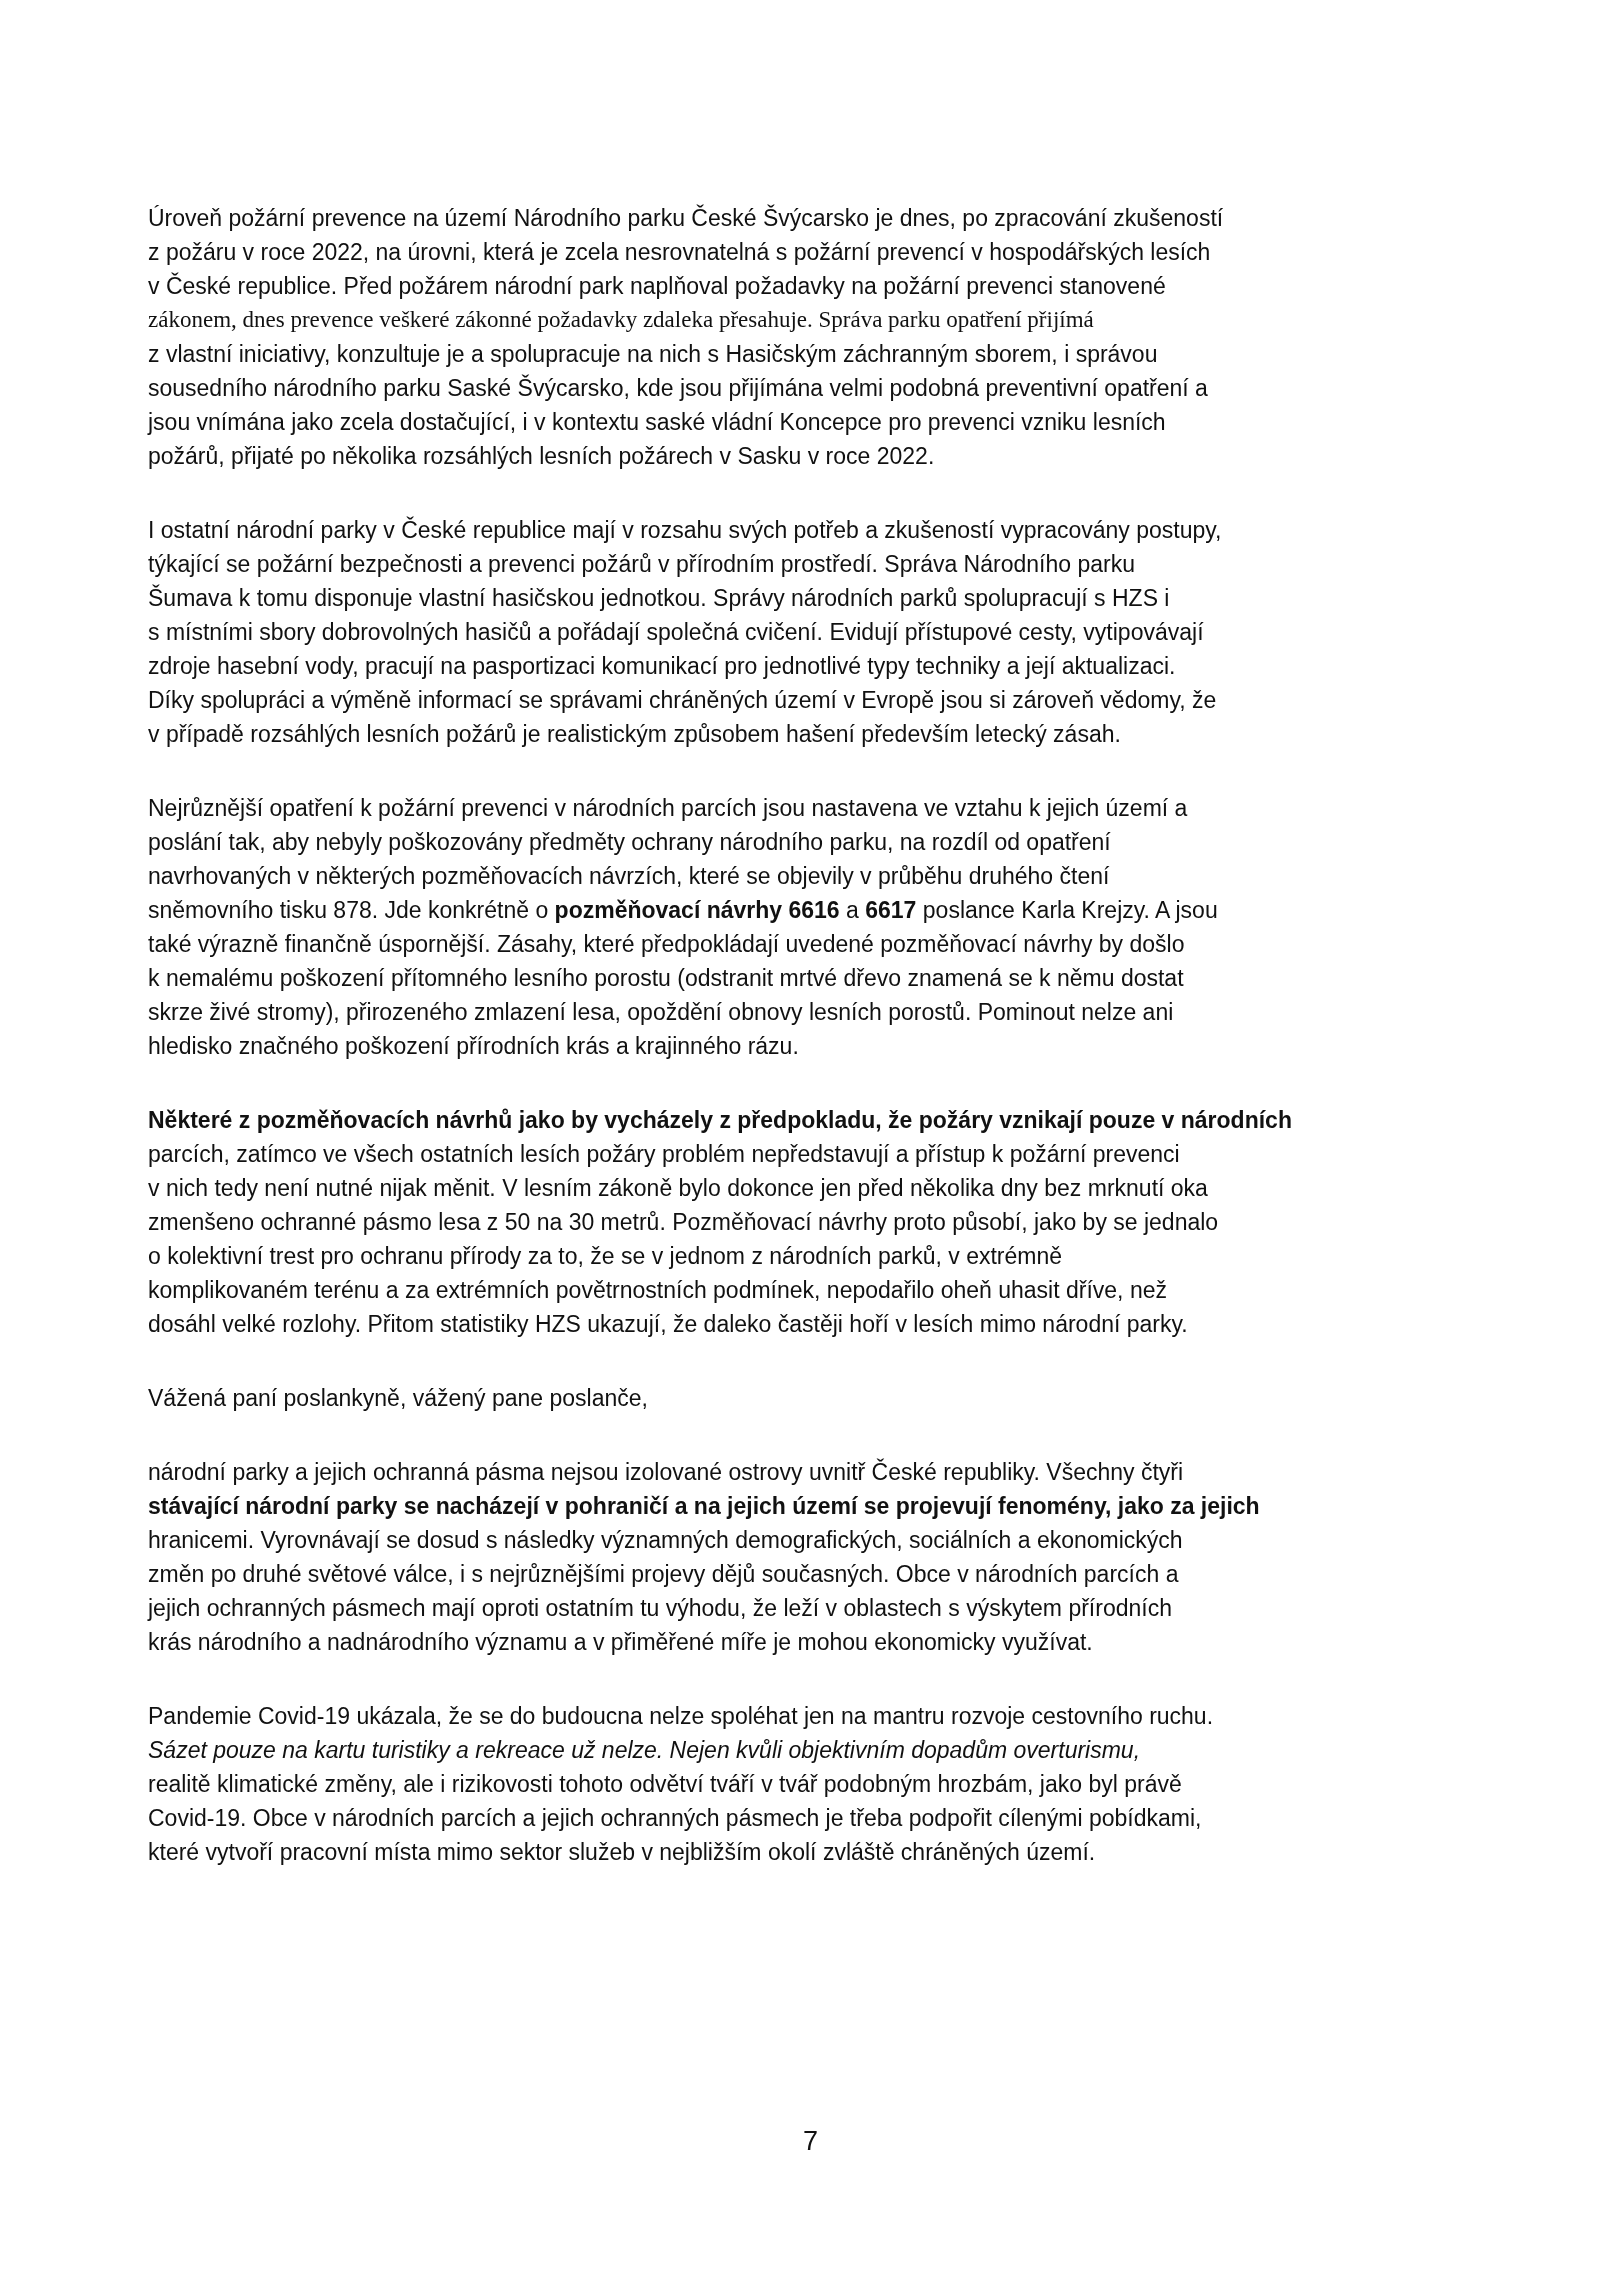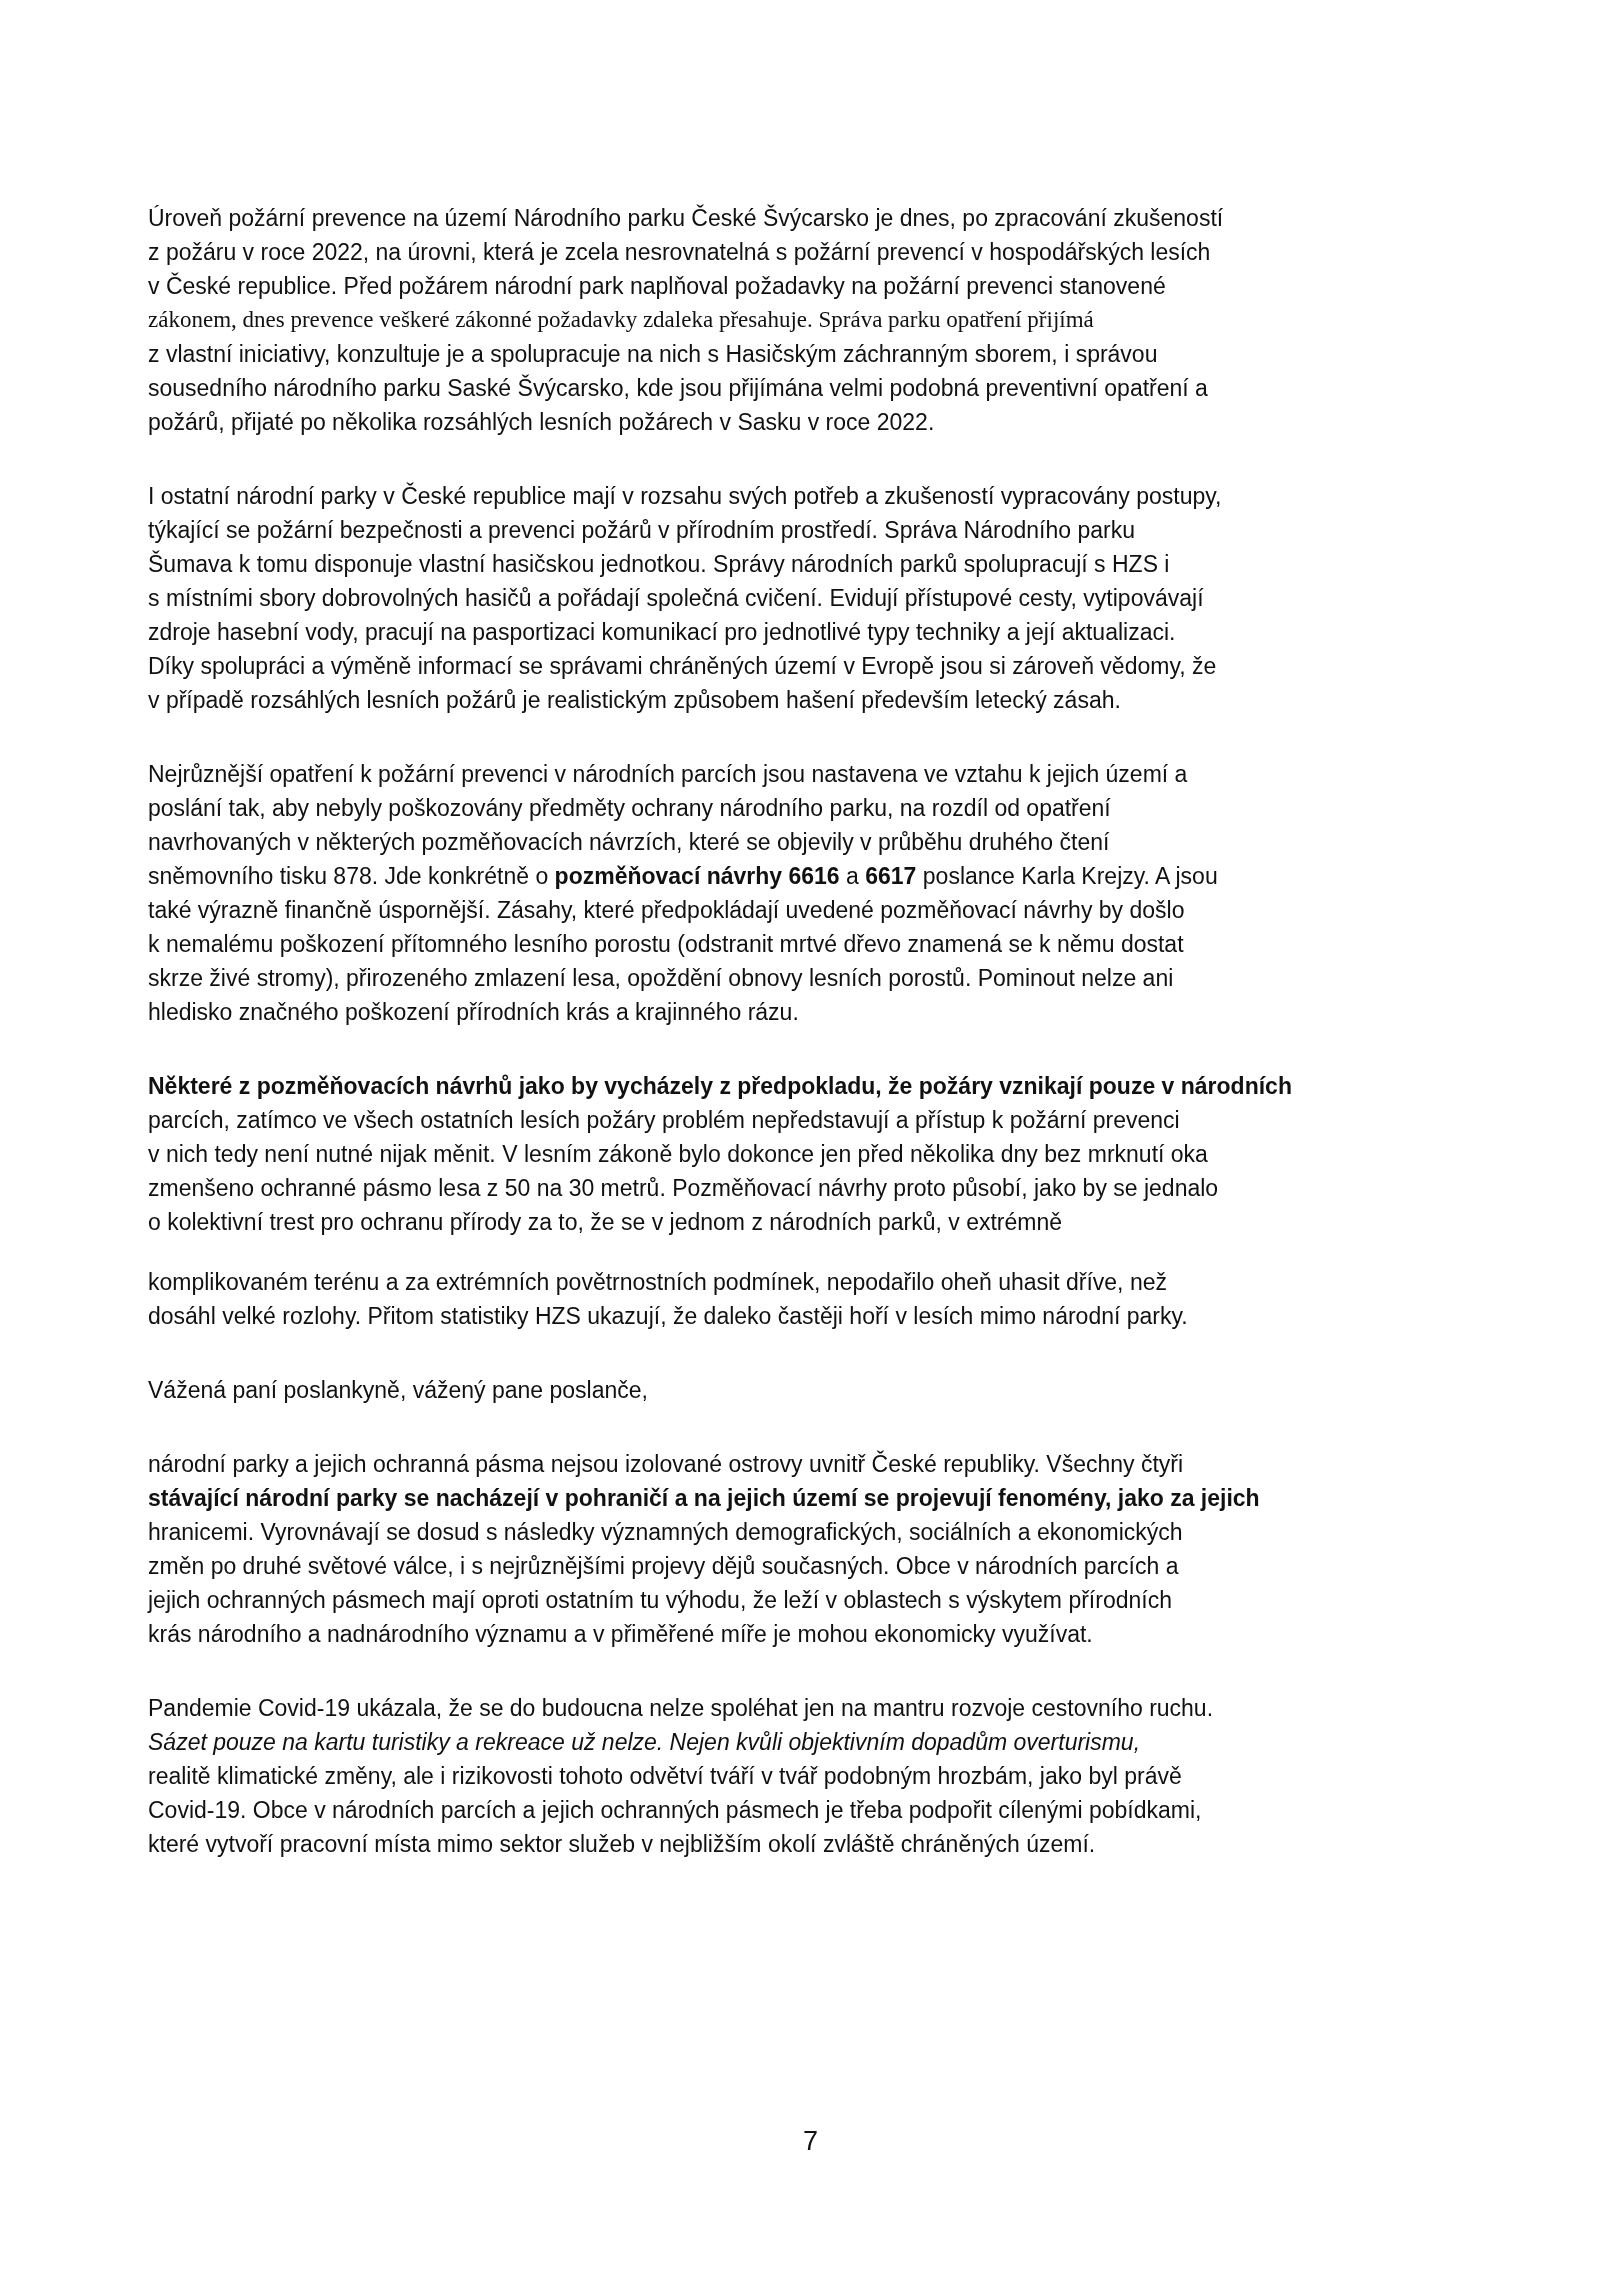--- a/index.html
+++ b/index.html
@@ -29,20 +29,21 @@
 
 <div class="page">
   <div class="content" id="content">
       <p class="para">
         <span class="line" style="display: block;">Úroveň požární prevence na území Národního parku České Švýcarsko je dnes, po zpracování zkušeností</span>
         <span class="line" style="display: block;">z požáru v roce 2022, na úrovni, která je zcela nesrovnatelná s požární prevencí v hospodářských lesích</span>
         <span class="line" style="display: block;">v České republice. Před požárem národní park naplňoval požadavky na požární prevenci stanovené</span>
         <span class="line" style="display: block; font-family: Liberation Serif, serif;">zákonem, dnes prevence veškeré zákonné požadavky zdaleka přesahuje. Správa parku opatření přijímá</span>
         <span class="line" style="display: block;">z vlastní iniciativy, konzultuje je a spolupracuje na nich s Hasičským záchranným sborem, i správou</span>
         <span class="line" style="display: block;">sousedního národního parku Saské Švýcarsko, kde jsou přijímána velmi podobná preventivní opatření a</span>
+        <span class="line" style="display: block;">jsou vnímána jako zcela dostačující, i v kontextu saské vládní Koncepce pro prevenci vzniku lesních</span>
         <span class="line" style="display: block;">požárů, přijaté po několika rozsáhlých lesních požárech v Sasku v roce 2022.</span>
       </p>
       <p class="para">
         <span class="line" style="display: block;">I ostatní národní parky v České republice mají v rozsahu svých potřeb a zkušeností vypracovány postupy,</span>
         <span class="line" style="display: block;">týkající se požární bezpečnosti a prevenci požárů v přírodním prostředí. Správa Národního parku</span>
         <span class="line" style="display: block;">Šumava k tomu disponuje vlastní hasičskou jednotkou. Správy národních parků spolupracují s HZS i</span>
         <span class="line" style="display: block;">s místními sbory dobrovolných hasičů a pořádají společná cvičení. Evidují přístupové cesty, vytipovávají</span>
         <span class="line" style="display: block;">zdroje hasební vody, pracují na pasportizaci komunikací pro jednotlivé typy techniky a její aktualizaci.</span>
         <span class="line" style="display: block;">Díky spolupráci a výměně informací se správami chráněných území v Evropě jsou si zároveň vědomy, že</span>
         <span class="line" style="display: block;">v případě rozsáhlých lesních požárů je realistickým způsobem hašení především letecký zásah.</span>
@@ -56,21 +57,21 @@
         <span class="line" style="display: block;">k nemalému poškození přítomného lesního porostu (odstranit mrtvé dřevo znamená se k němu dostat</span>
         <span class="line" style="display: block;">skrze živé stromy), přirozeného zmlazení lesa, opoždění obnovy lesních porostů. Pominout nelze ani</span>
         <span class="line" style="display: block;">hledisko značného poškození přírodních krás a krajinného rázu.</span>
       </p>
       <p class="para">
         <span class="line" style="display: block; font-weight: bold;">Některé z pozměňovacích návrhů jako by vycházely z předpokladu, že požáry vznikají pouze v národních</span>
         <span class="line" style="display: block;">parcích, zatímco ve všech ostatních lesích požáry problém nepředstavují a přístup k požární prevenci</span>
         <span class="line" style="display: block;">v nich tedy není nutné nijak měnit. V lesním zákoně bylo dokonce jen před několika dny bez mrknutí oka</span>
         <span class="line" style="display: block;">zmenšeno ochranné pásmo lesa z 50 na 30 metrů. Pozměňovací návrhy proto působí, jako by se jednalo</span>
         <span class="line" style="display: block;">o kolektivní trest pro ochranu přírody za to, že se v jednom z národních parků, v extrémně</span>
-        <span class="line" style="display: block; margin-top: 26px;">komplikovaném terénu a za extrémních povětrnostních podmínek, nepodařilo oheň uhasit dříve, než</span>
+        <span class="line" style="display: block;">komplikovaném terénu a za extrémních povětrnostních podmínek, nepodařilo oheň uhasit dříve, než</span>
         <span class="line" style="display: block;">dosáhl velké rozlohy. Přitom statistiky HZS ukazují, že daleko častěji hoří v lesích mimo národní parky.</span>
       </p>
       <p class="para">
         <span class="line" style="display: block;">Vážená paní poslankyně, vážený pane poslanče,</span>
       </p>
       <p class="para">
         <span class="line" style="display: block;">národní parky a jejich ochranná pásma nejsou izolované ostrovy uvnitř České republiky. Všechny čtyři</span>
         <span class="line" style="display: block; font-weight: bold;">stávající národní parky se nacházejí v pohraničí a na jejich území se projevují fenomény, jako za jejich</span>
         <span class="line" style="display: block;">hranicemi. Vyrovnávají se dosud s následky významných demografických, sociálních a ekonomických</span>
         <span class="line" style="display: block;">změn po druhé světové válce, i s nejrůznějšími projevy dějů současných. Obce v národních parcích a</span>

